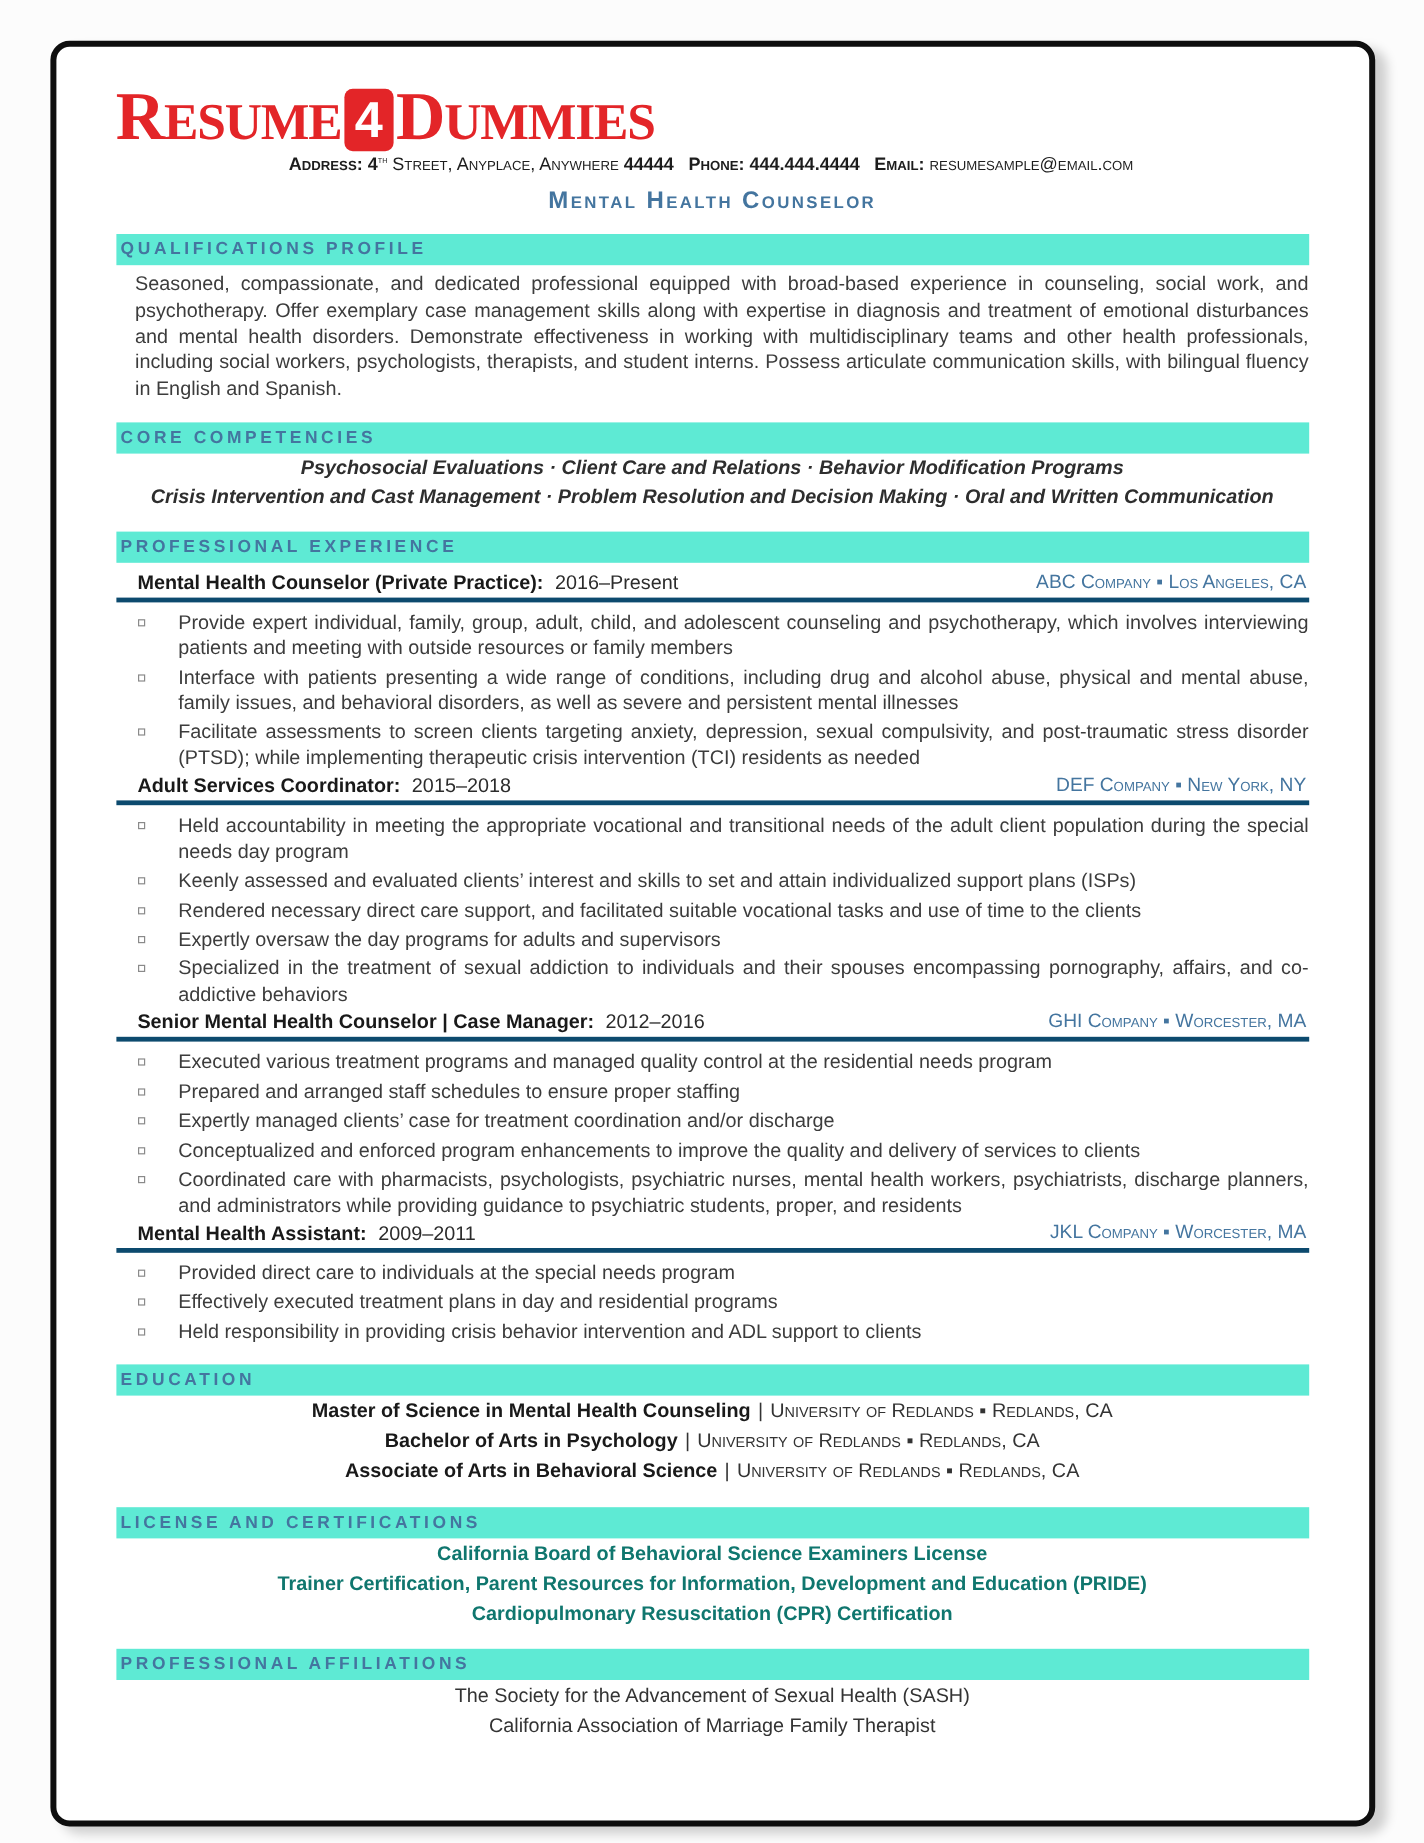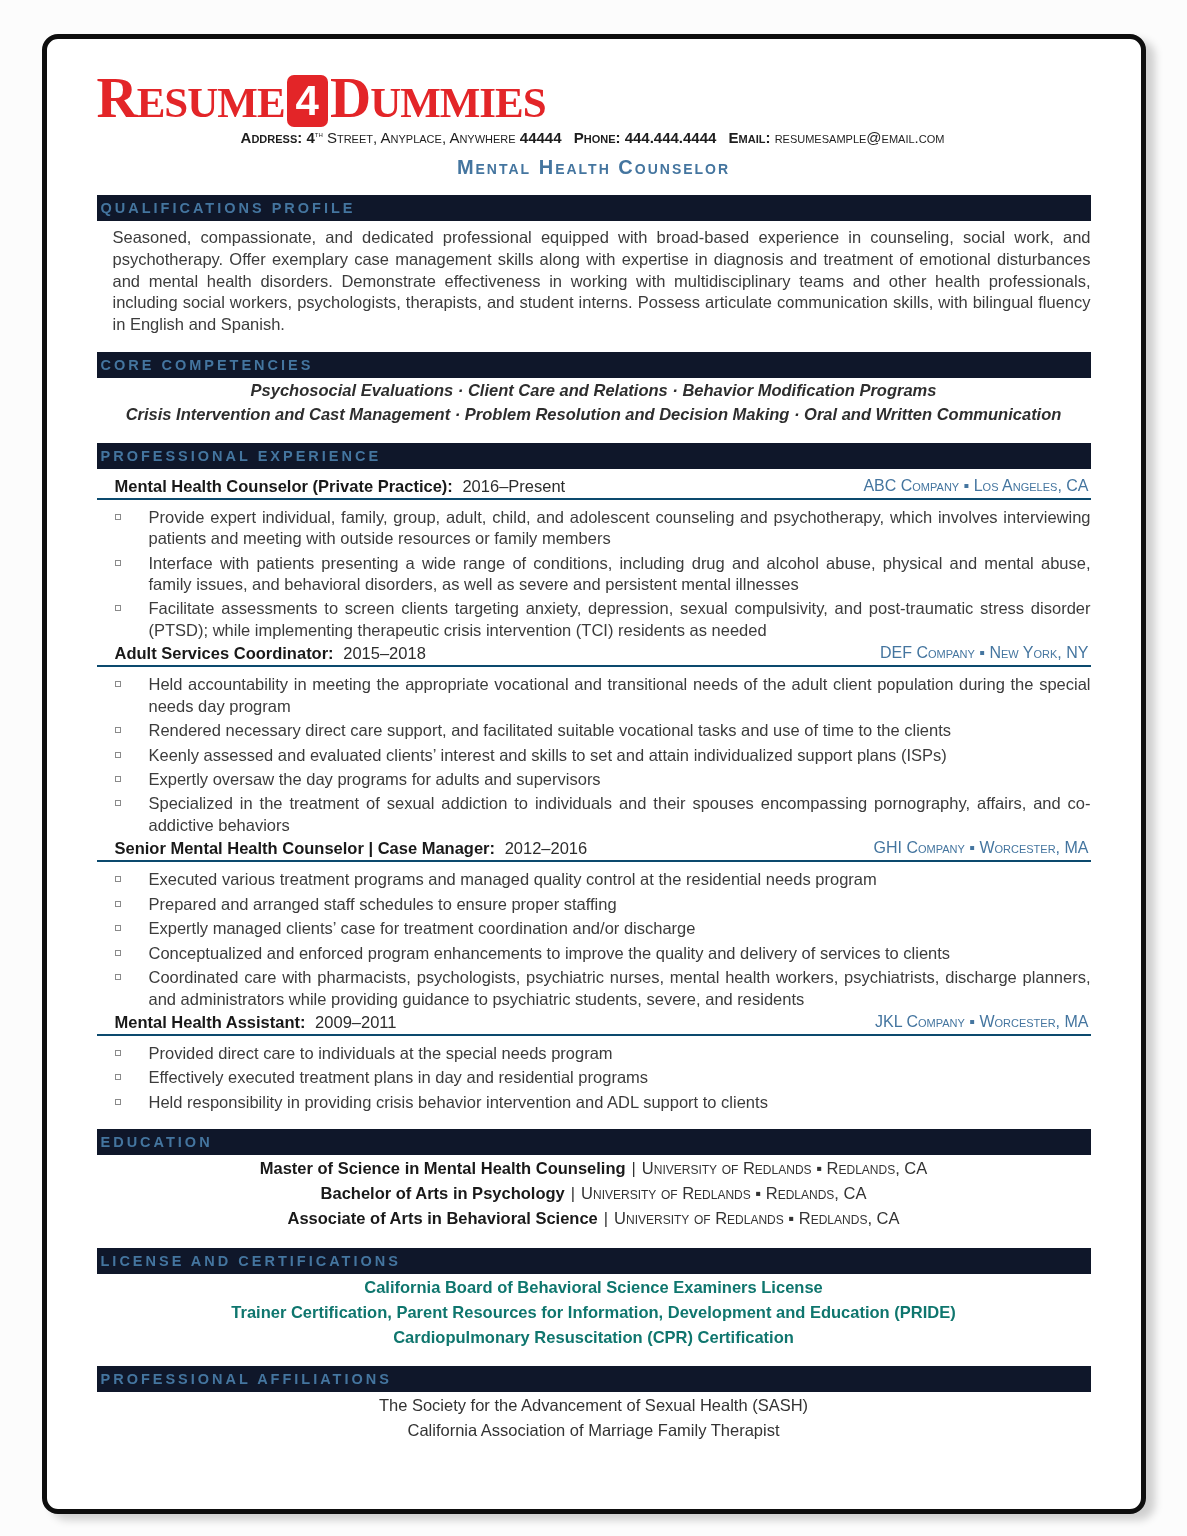--- a/index.html
+++ b/index.html
@@ -61,21 +61,21 @@
     font-variant: small-caps;
     font-weight: bold;
     font-size: 20px;
     letter-spacing: 2px;
     color: #44759f;
     margin: 10px 0 12px 0;
   }
 
   
   .section-bar {
-    background: #0f172a;
+    background: #5eead4;
     padding: 4px 6px 4px 4px;
     margin: 16px 0 1px 0;
   }
   .section-bar span {
     color: #44759f;
     font-weight: bold;
     text-transform: uppercase;
     letter-spacing: 3px;
     font-size: 14.5px;
   }
@@ -98,21 +98,21 @@
     line-height: 1.45;
   }
 
   
   .job { margin-top: 1px; }
   .job.first { margin-top: 8px; }
   .job-header {
     display: flex;
     justify-content: space-between;
     align-items: flex-end;
-    border-bottom: 2px solid #0c4a6e;
+    border-bottom: 4px solid #0c4a6e;
     padding: 0 2px 2px 18px;
   }
   .job-left  { font-size: 16.5px; color: #2c2c2c; }
   .job-title { font-weight: bold; color: #191919; }
   .job-dates { margin-left: 5px; }
   .job-company {
     font-variant: small-caps;
     color: #44759f;
     font-size: 16px;
     white-space: nowrap;
@@ -210,25 +210,25 @@
       </div>
       <div class="job-company">DEF Company ▪ New York, NY</div>
     </div>
     <div class="bullets">
       <div class="bullet">
           <span class="sq"></span>
           <div class="txt">Held accountability in meeting the appropriate vocational and transitional needs of the adult client population during the special needs day program</div>
         </div>
       <div class="bullet">
           <span class="sq"></span>
+          <div class="txt">Keenly assessed and evaluated clients’ interest and skills to set and attain individualized support plans (ISPs)</div>
+        </div>
+      <div class="bullet">
+          <span class="sq"></span>
           <div class="txt">Rendered necessary direct care support, and facilitated suitable vocational tasks and use of time to the clients</div>
-        </div>
-      <div class="bullet">
-          <span class="sq"></span>
-          <div class="txt">Keenly assessed and evaluated clients’ interest and skills to set and attain individualized support plans (ISPs)</div>
         </div>
       <div class="bullet">
           <span class="sq"></span>
           <div class="txt">Expertly oversaw the day programs for adults and supervisors</div>
         </div>
       <div class="bullet">
           <span class="sq"></span>
           <div class="txt">Specialized in the treatment of sexual addiction to individuals and their spouses encompassing pornography, affairs, and co-addictive behaviors</div>
         </div>
     </div>
@@ -254,21 +254,21 @@
       <div class="bullet">
           <span class="sq"></span>
           <div class="txt">Expertly managed clients’ case for treatment coordination and/or discharge</div>
         </div>
       <div class="bullet">
           <span class="sq"></span>
           <div class="txt">Conceptualized and enforced program enhancements to improve the quality and delivery of services to clients</div>
         </div>
       <div class="bullet">
           <span class="sq"></span>
-          <div class="txt">Coordinated care with pharmacists, psychologists, psychiatric nurses, mental health workers, psychiatrists, discharge planners, and administrators while providing guidance to psychiatric students, severe, and residents</div>
+          <div class="txt">Coordinated care with pharmacists, psychologists, psychiatric nurses, mental health workers, psychiatrists, discharge planners, and administrators while providing guidance to psychiatric students, proper, and residents</div>
         </div>
     </div>
   </div>
 
   <div class="job">
     <div class="job-header">
       <div class="job-left">
         <span class="job-title">Mental Health Assistant:</span>
         <span class="job-dates">2009–2011</span>
       </div>

